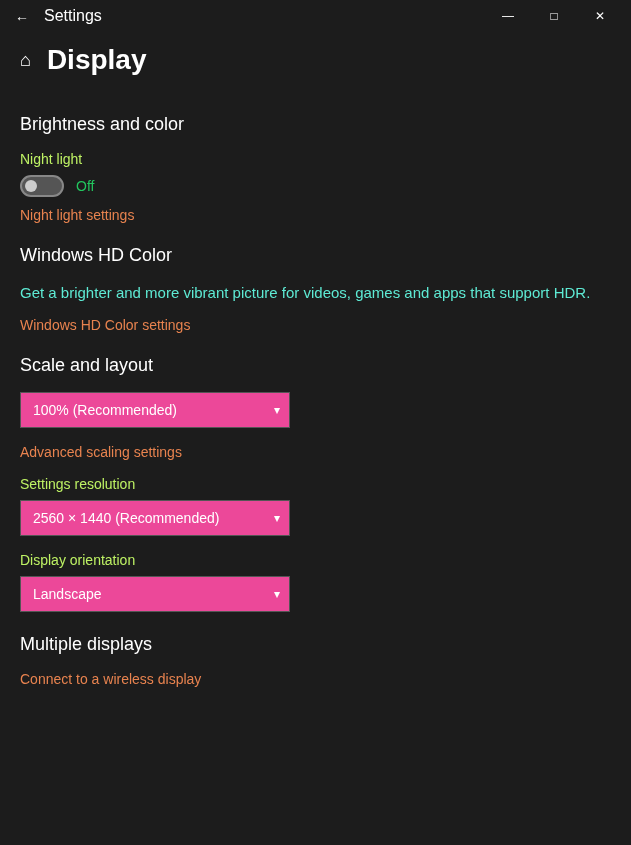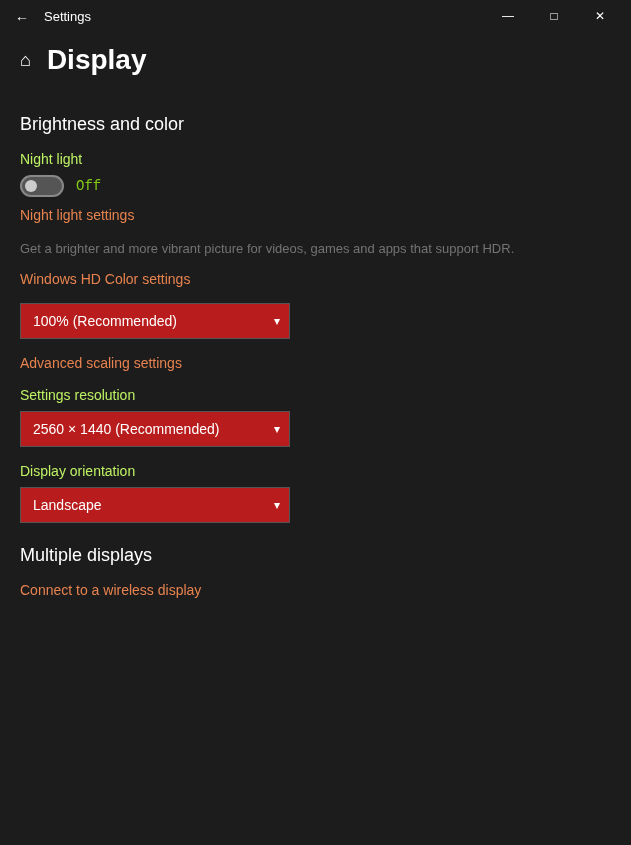--- a/index.html
+++ b/index.html
@@ -41,21 +41,21 @@
       display: flex;
       align-items: center;
       justify-content: center;
       cursor: pointer;
       border-radius: 3px;
       color: #ffffff;
       font-size: 14px;
     }
 
     .title-bar-title {
-      font-size: 13px;
+      font-size: 16px;
       color: #ffffff;
     }
 
     .title-bar-controls {
       display: flex;
       align-items: center;
     }
 
     .title-bar-btn {
       width: 46px;
@@ -103,22 +103,22 @@
       margin-top: 22px;
     }
 
     .setting-label {
       font-size: 14px;
       color: #bef264;
       margin-bottom: 8px;
     }
 
     .setting-description {
-      font-size: 13px;
-      color: #737373;
+      font-size: 15px;
+      color: #5eead4;
       margin-bottom: 12px;
       line-height: 1.5;
     }
 
     
     .toggle-row {
       display: flex;
       align-items: center;
       gap: 12px;
       margin-bottom: 10px;
@@ -145,22 +145,21 @@
       left: 3px;
       top: 3px;
       width: 12px;
       height: 12px;
       background-color: #cccccc;
       border-radius: 50%;
     }
 
     .toggle-off-label {
       font-size: 14px;
-      color: #84cc16;
-      font-family: Liberation Mono, monospace;
+      color: #22c55e;
     }
 
     
     .link {
       color: #e8834f;
       font-size: 14px;
       cursor: pointer;
       text-decoration: none;
       display: block;
       margin-bottom: 16px;
@@ -168,21 +167,21 @@
 
     
     .dropdown-container {
       position: relative;
       width: 270px;
       margin-bottom: 16px;
     }
 
     .dropdown {
       width: 100%;
-      background-color: #b91c1c;
+      background-color: #ec4899;
       border: 1px solid #555;
       color: #ffffff;
       padding: 8px 36px 8px 12px;
       font-size: 14px;
       cursor: pointer;
       display: flex;
       align-items: center;
       justify-content: space-between;
       height: 36px;
       appearance: none;
@@ -266,25 +265,27 @@
           <div class="toggle-thumb"></div>
         </div>
       </div>
       <span class="toggle-off-label">Off</span>
     </div>
 
     <a class="link">Night light settings</a>
   </div>
 
   <div class="hdr-section">
+    <h2 class="section-title">Windows HD Color</h2>
     <p class="setting-description">Get a brighter and more vibrant picture for videos, games and apps that support HDR.</p>
     <a class="link">Windows HD Color settings</a>
   </div>
 
   <div class="scale-section">
+    <h2 class="section-title">Scale and layout</h2>
 
 
     <div class="dropdown-container">
       <div class="dropdown">
         <span>100% (Recommended)</span>
       </div>
       <span class="dropdown-arrow">▾</span>
     </div>
 
     <a class="link">Advanced scaling settings</a>

